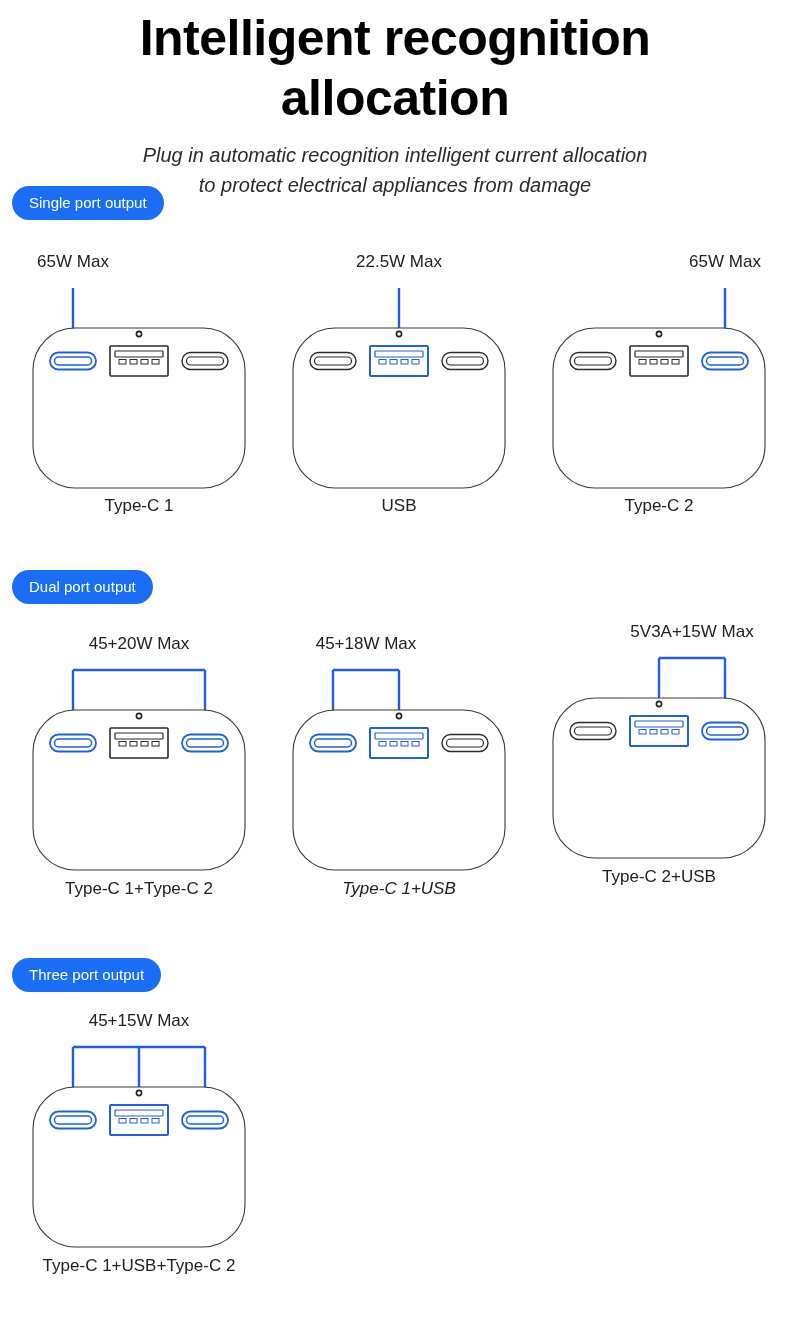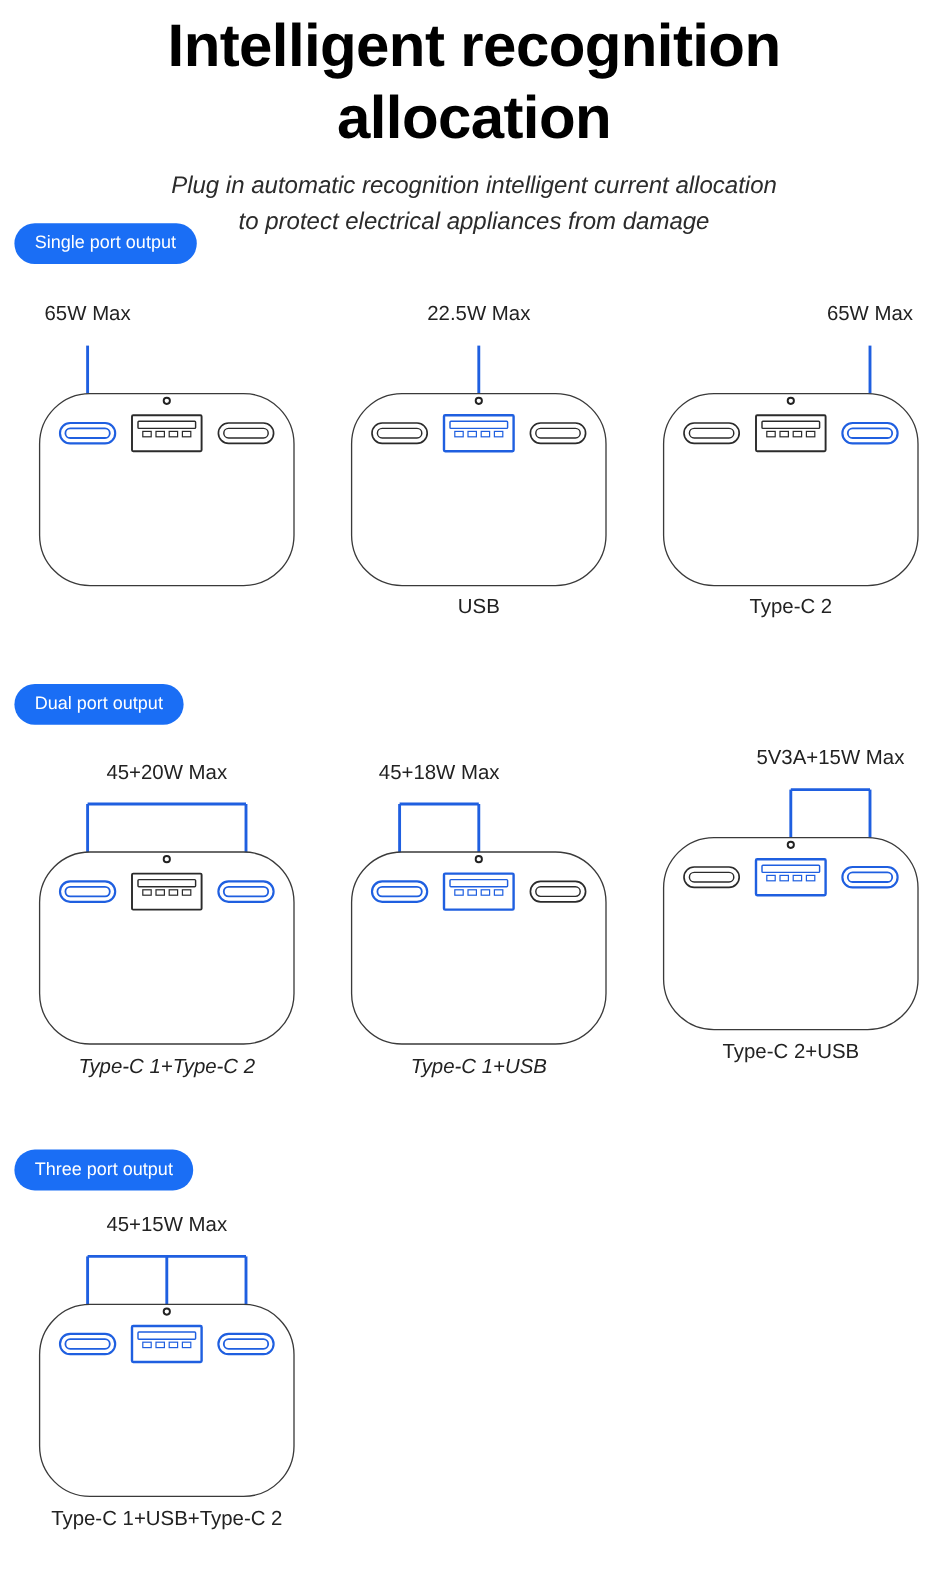--- a/index.html
+++ b/index.html
@@ -98,20 +98,21 @@
     <rect x="98" y="73.5" width="7" height="4.5" fill="#fff" stroke="#2b2b2b" stroke-width="1"></rect>
             <rect x="109" y="73.5" width="7" height="4.5" fill="#fff" stroke="#2b2b2b" stroke-width="1"></rect>
             <rect x="120" y="73.5" width="7" height="4.5" fill="#fff" stroke="#2b2b2b" stroke-width="1"></rect>
             <rect x="131" y="73.5" width="7" height="4.5" fill="#fff" stroke="#2b2b2b" stroke-width="1"></rect>
           </g>
           <g>
     <rect x="161" y="66.5" width="46" height="17" rx="8.5" ry="8.5" fill="#fff" stroke="#2b2b2b" stroke-width="1.4"></rect>
     <rect x="165.5" y="71" width="37" height="8" rx="4" ry="4" fill="#fff" stroke="#2b2b2b" stroke-width="1.2"></rect>
           </g>
         </svg>
+        <div class="caption" style="top: 210px;">Type-C 1</div>
       </div>
       <div class="card" style="left: 281px; top: 286px; width: 236px;">
         <div class="wlabel" style="left: 28px; top: -34px; width: 180px;">22.5W Max</div>
         <svg width="236" height="210" viewBox="0 0 236 210">
           <line x1="118" y1="2" x2="118" y2="60" stroke="#1f5fe0" stroke-width="2.4"></line>
           <rect x="12" y="42" width="212" height="160" rx="42" ry="42" fill="#ffffff" stroke="#3a3a3a" stroke-width="1.1"></rect>
           <circle cx="118" cy="48" r="2.6" fill="#ffffff" stroke="#222" stroke-width="1.6"></circle>
           <g>
     <rect x="29" y="66.5" width="46" height="17" rx="8.5" ry="8.5" fill="#fff" stroke="#2b2b2b" stroke-width="1.4"></rect>
     <rect x="33.5" y="71" width="37" height="8" rx="4" ry="4" fill="#fff" stroke="#2b2b2b" stroke-width="1.2"></rect>
@@ -174,21 +175,21 @@
     <rect x="98" y="73.5" width="7" height="4.5" fill="#fff" stroke="#2b2b2b" stroke-width="1"></rect>
             <rect x="109" y="73.5" width="7" height="4.5" fill="#fff" stroke="#2b2b2b" stroke-width="1"></rect>
             <rect x="120" y="73.5" width="7" height="4.5" fill="#fff" stroke="#2b2b2b" stroke-width="1"></rect>
             <rect x="131" y="73.5" width="7" height="4.5" fill="#fff" stroke="#2b2b2b" stroke-width="1"></rect>
           </g>
           <g>
     <rect x="161" y="66.5" width="46" height="17" rx="8.5" ry="8.5" fill="#fff" stroke="#1f5fe0" stroke-width="1.8"></rect>
     <rect x="165.5" y="71" width="37" height="8" rx="4" ry="4" fill="#fff" stroke="#1f5fe0" stroke-width="1.5"></rect>
           </g>
         </svg>
-        <div class="caption" style="top: 211px; font-style: italic;">Type-C 1+Type-C 2</div>
+        <div class="caption" style="top: 211px;">Type-C 1+Type-C 2</div>
       </div>
       <div class="card" style="left: 281px; top: 668px; width: 236px;">
         <div class="wlabel" style="left: -5px; top: -34px; width: 180px;">45+18W Max</div>
         <svg width="236" height="210" viewBox="0 0 236 210">
           <line x1="52" y1="2" x2="118" y2="2" stroke="#1f5fe0" stroke-width="2.4"></line>
           <line x1="52" y1="2" x2="52" y2="60" stroke="#1f5fe0" stroke-width="2.4"></line>
           <line x1="118" y1="2" x2="118" y2="60" stroke="#1f5fe0" stroke-width="2.4"></line>
           <rect x="12" y="42" width="212" height="160" rx="42" ry="42" fill="#ffffff" stroke="#3a3a3a" stroke-width="1.1"></rect>
           <circle cx="118" cy="48" r="2.6" fill="#ffffff" stroke="#222" stroke-width="1.6"></circle>
           <g>

